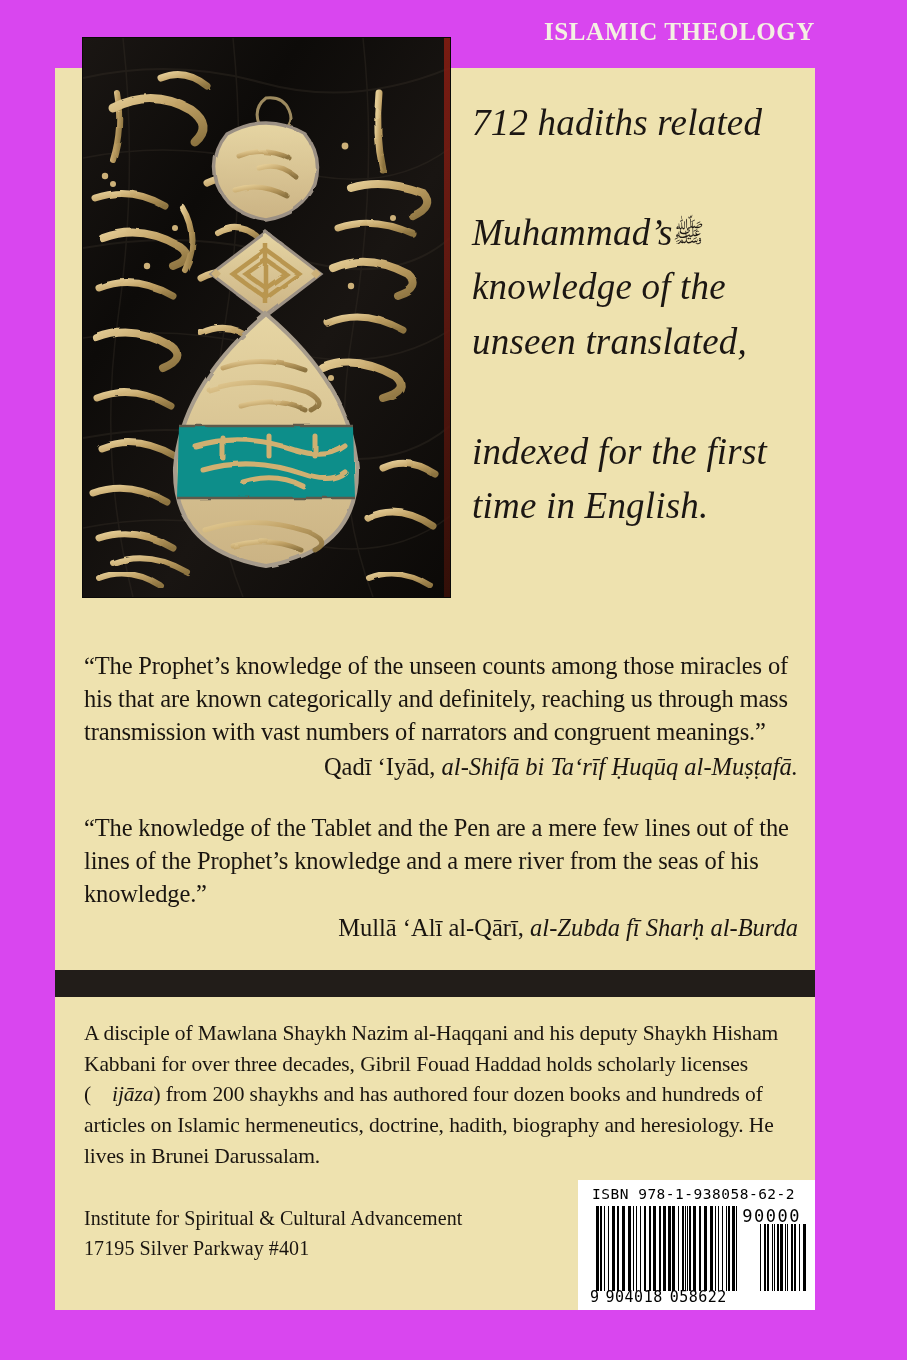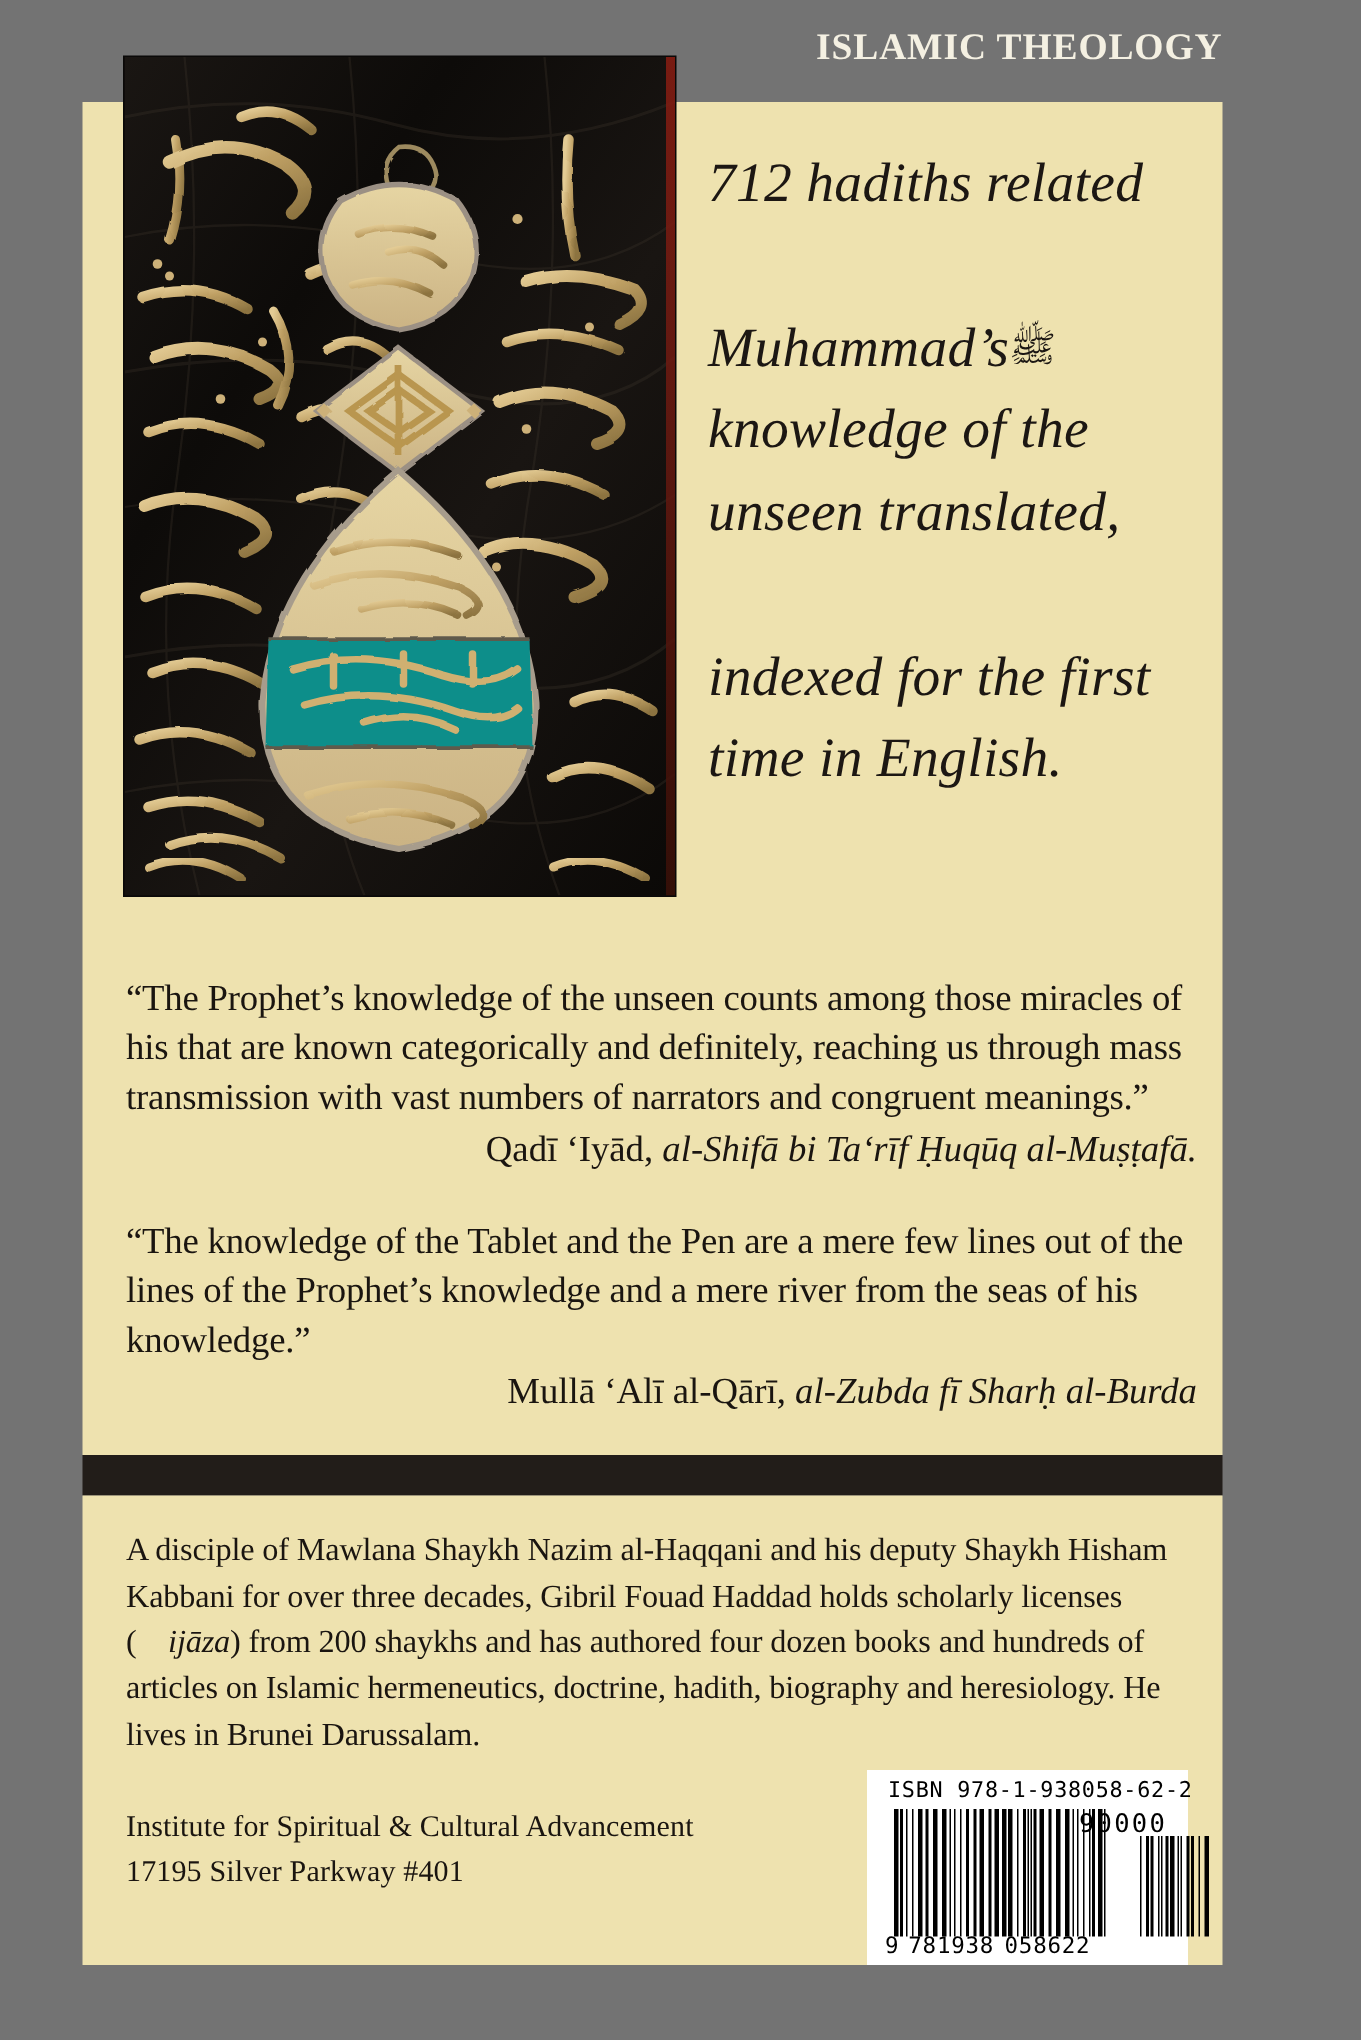--- a/index.html
+++ b/index.html
@@ -11,21 +11,21 @@
     width: 907px;
     height: 1360px;
     overflow: hidden;
     font-family: "Liberation Serif", "DejaVu Serif", serif;
   }
 
   #cover {
     position: relative;
     width: 907px;
     height: 1360px;
-    background: #737373;
+    background: #d946ef;
   }
 
   
   .header-band {
     position: absolute;
     left: 0;
     top: 0;
     width: 907px;
     height: 40px;
   }
@@ -165,21 +165,21 @@
     font-size: 20px;
     line-height: 1.52;
     letter-spacing: 0.1px;
   }
 
   
   .barcode-box {
     position: absolute;
     left: 578px;
     top: 1180px;
-    width: 214px;
+    width: 237px;
     height: 130px;
     background: #ffffff;
   }
   .isbn-line {
     position: absolute;
     left: 14px;
     top: 6px;
     font-family: "DejaVu Sans Mono", "Liberation Mono", monospace;
     font-size: 14.5px;
     letter-spacing: 0.5px;
@@ -488,17 +488,17 @@
         <div class="bar" style="left:17px;width:2px"></div>
         <div class="bar" style="left:20px;width:3px"></div>
         <div class="bar" style="left:25px;width:1px"></div>
         <div class="bar" style="left:27px;width:1px"></div>
         <div class="bar" style="left:31px;width:2px"></div>
         <div class="bar" style="left:34px;width:2px"></div>
         <div class="bar" style="left:39px;width:1px"></div>
         <div class="bar" style="left:43px;width:3px"></div>
       </div>
     <div class="ean-digits">
-      <span class="lead">9</span><span class="grp">781938</span><span>058622</span>
+      <span class="lead">9</span><span class="grp">904018</span><span>058622</span>
     </div>
   </div>
 
 </div>
 
 </body></html>

